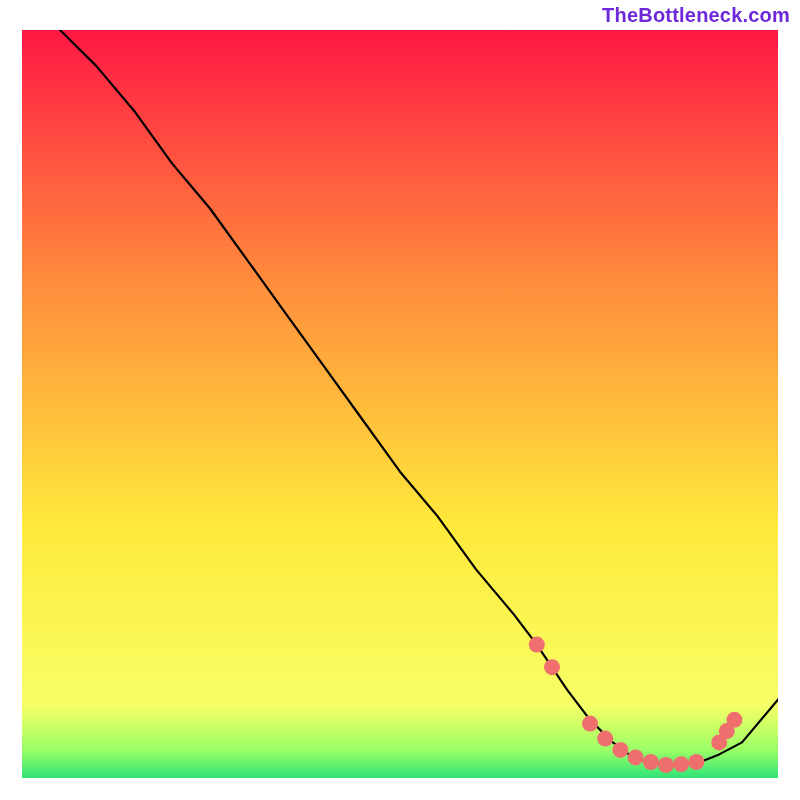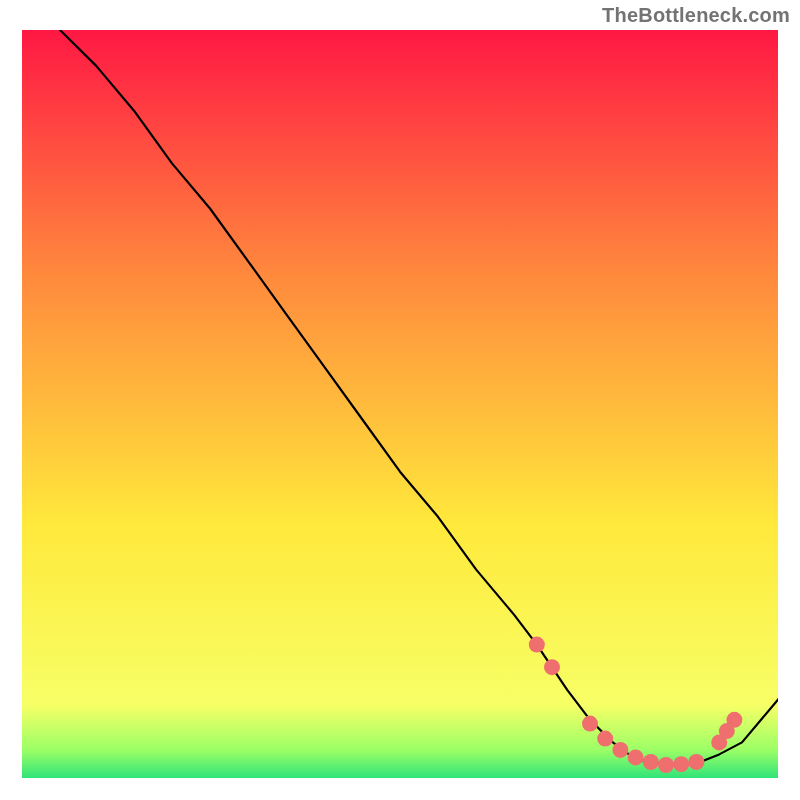--- a/index.html
+++ b/index.html
@@ -15,21 +15,21 @@
     width: 800px;
     height: 800px;
   }
   .watermark {
     position: absolute;
     top: 4px;
     right: 10px;
     font-family: Arial, Helvetica, sans-serif;
     font-size: 20px;
     font-weight: 600;
-    color: #737373;
+    color: #6d28d9;
     letter-spacing: 0.2px;
   }
   svg {
     display: block;
   }
 </style>
 </head>
 <body>
 
 <div class="stage">

